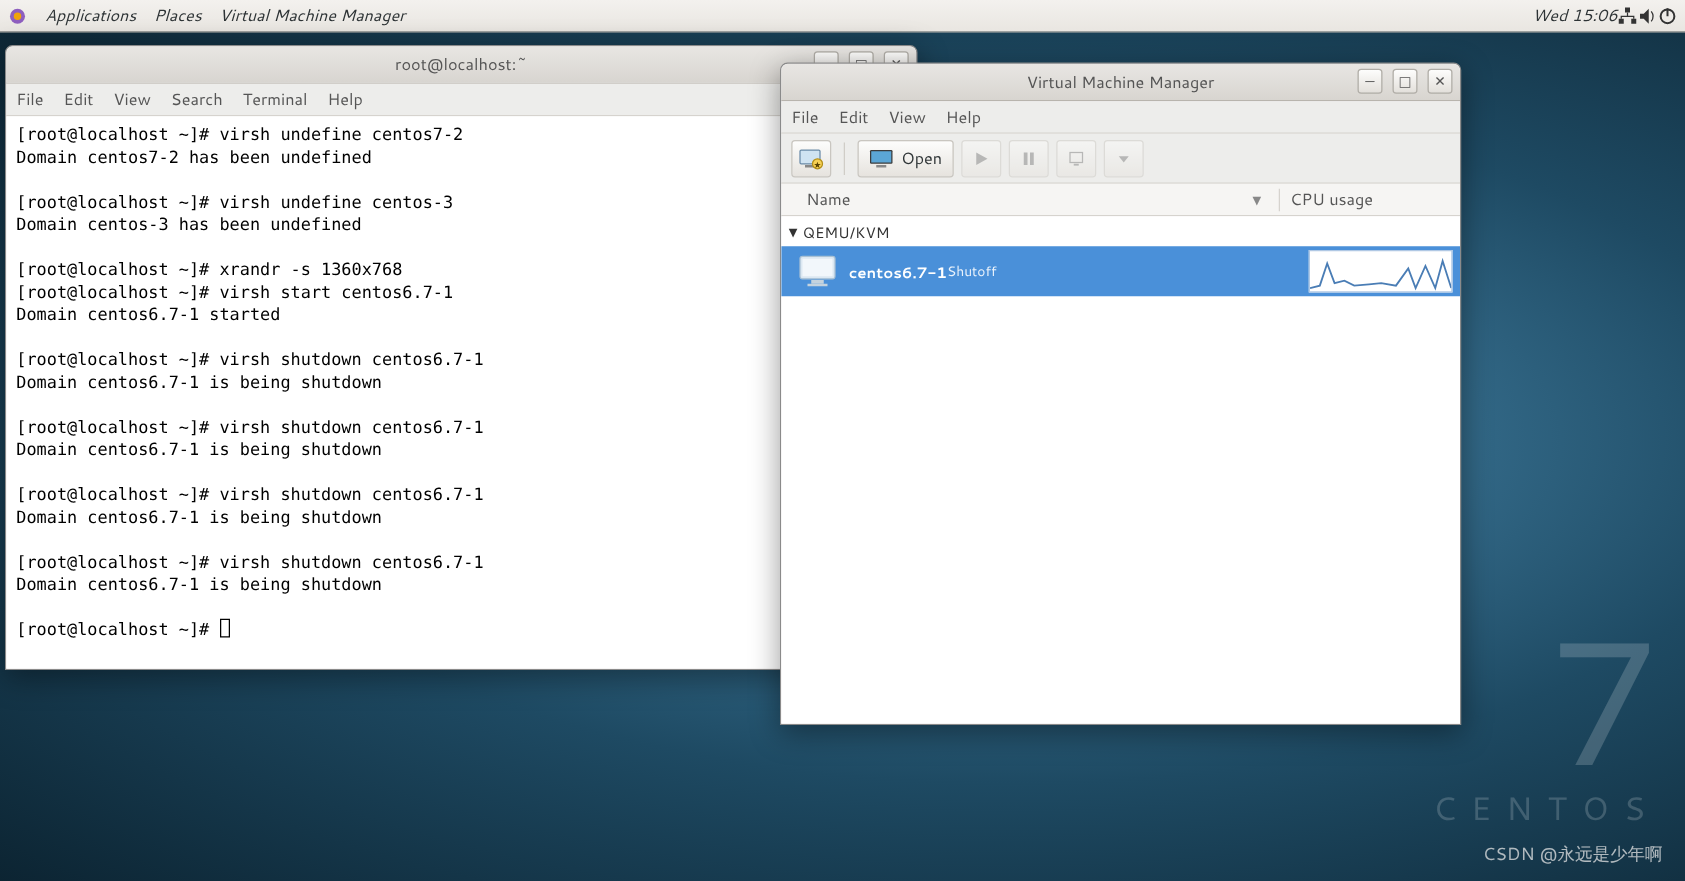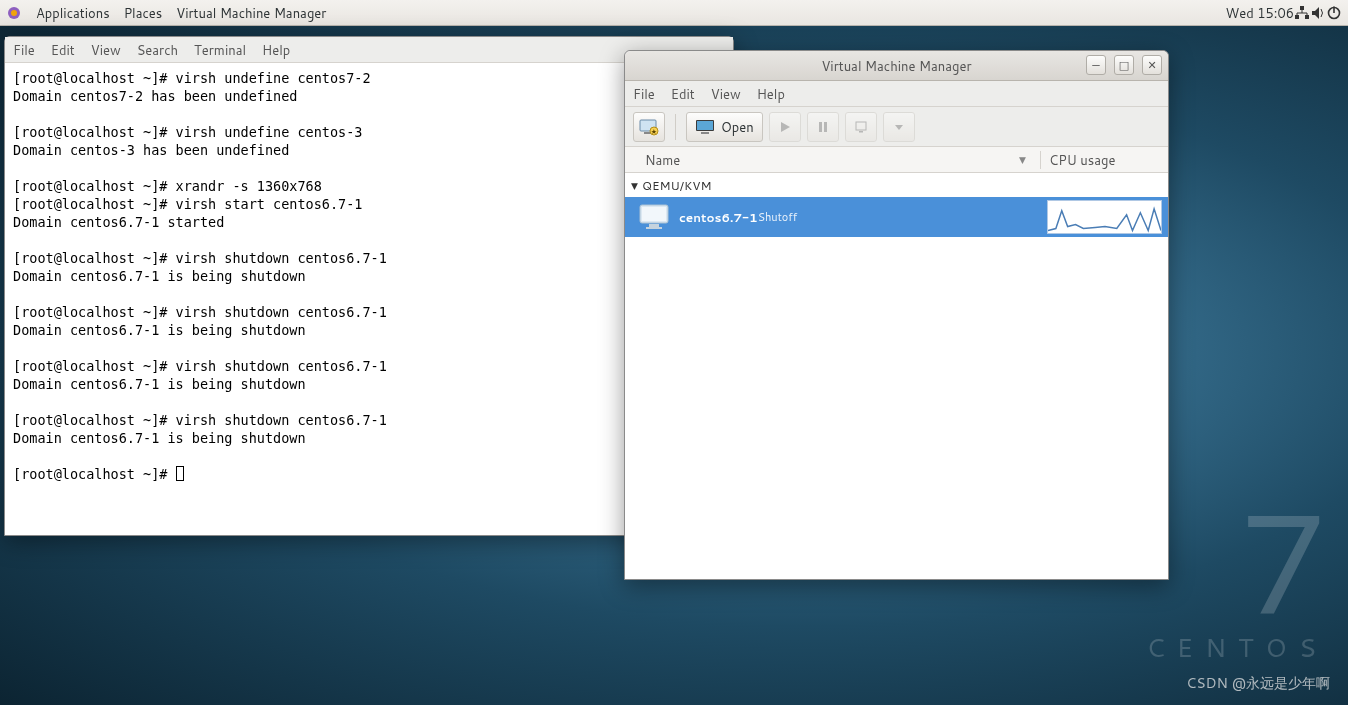--- a/index.html
+++ b/index.html
@@ -12,21 +12,21 @@
 
 
 .panel {
   position: absolute; top:0; left:0; right:0; height:26px;
   background: linear-gradient(#f3f1ee,#e9e6e1);
   border-bottom:1px solid #b8b4ad;
   display:flex; align-items:center; padding:0 6px; gap:14px;
 }
 .panel .left { display:flex; align-items:center; gap:14px; }
 .panel .right { margin-left:auto; display:flex; align-items:center; }
-.panel-item { color:#2e3436; cursor:default; }
+.panel-item { color:#2e3436; cursor:default;font-style:italic; }
 .panel-icon { width:16px; height:16px; display:inline-block; }
 
 
 .window {
   position:absolute; background:#f2f1f0;
   border:1px solid #8a8a8a; border-radius:6px 6px 0 0;
   box-shadow:0 6px 24px rgba(0,0,0,.4);
   display:flex; flex-direction:column;
 }
 .titlebar {
@@ -68,21 +68,21 @@
 .tbutton.icononly { width:32px; justify-content:center; padding:0; }
 .tbutton.disabled { opacity:.45; cursor:default; }
 .tsep { width:1px; height:26px; background:#d0cdc7; margin:0 4px; }
 .listhead {
   height:26px; background:#f6f5f3; border-bottom:1px solid #d6d3ce;
   display:flex; align-items:center;padding-left:12px;
 }
 .listhead .col { padding:0 8px; color:#555; }
 .listhead .col.name { flex:1; display:flex; align-items:center; }
 .listhead .col.name .sort { margin-left:auto; margin-right:6px; font-size:9px; color:#888;}
-.listhead .col.cpu { width:128px; border-left:1px solid #d6d3ce; }
+.listhead .col.cpu { width:145px; border-left:1px solid #d6d3ce; }
 .listbody { flex:1; background:#fff; overflow:hidden; }
 .grouprow { display:flex; align-items:center; height:24px; padding:0 6px; gap:4px; color:#333; font-size:12px;}
 .grouprow .arrow { font-size:9px; }
 .vmrow {
   height:40px; background:#4a90d9; color:#fff;
   display:flex; align-items:center; padding:0 6px 0 14px;
 }
 .vmrow .monitor { width:30px; height:26px; margin-right:10px; }
 .vmrow .info { display:flex; flex-direction:row; line-height:15px; }
 .vmrow .info .vmname { font-weight:bold; font-size:12px; }
@@ -131,20 +131,28 @@
     <span class="panel-icon">
       <svg viewBox="0 0 16 16">
           <circle cx="8" cy="8" r="5.5" stroke="#333" stroke-width="1.6" fill="none"></circle>
           <line x1="8" y1="1.5" x2="8" y2="8" stroke="#333" stroke-width="1.6"></line>
         </svg>
     </span>
   </div>
 </div>
 
 <div id="term" class="window">
+  <div class="titlebar">
+    <span class="title">root@localhost:~</span>
+    <div class="buttons">
+      <div class="tb-btn">—</div>
+      <div class="tb-btn">□</div>
+      <div class="tb-btn">✕</div>
+    </div>
+  </div>
   <div class="menubar">
     <span>File</span>
     <span>Edit</span>
     <span>View</span>
     <span>Search</span>
     <span>Terminal</span>
     <span>Help</span>
   </div>
   <div class="content">
     <pre><span>[root@localhost ~]# virsh undefine centos7-2

